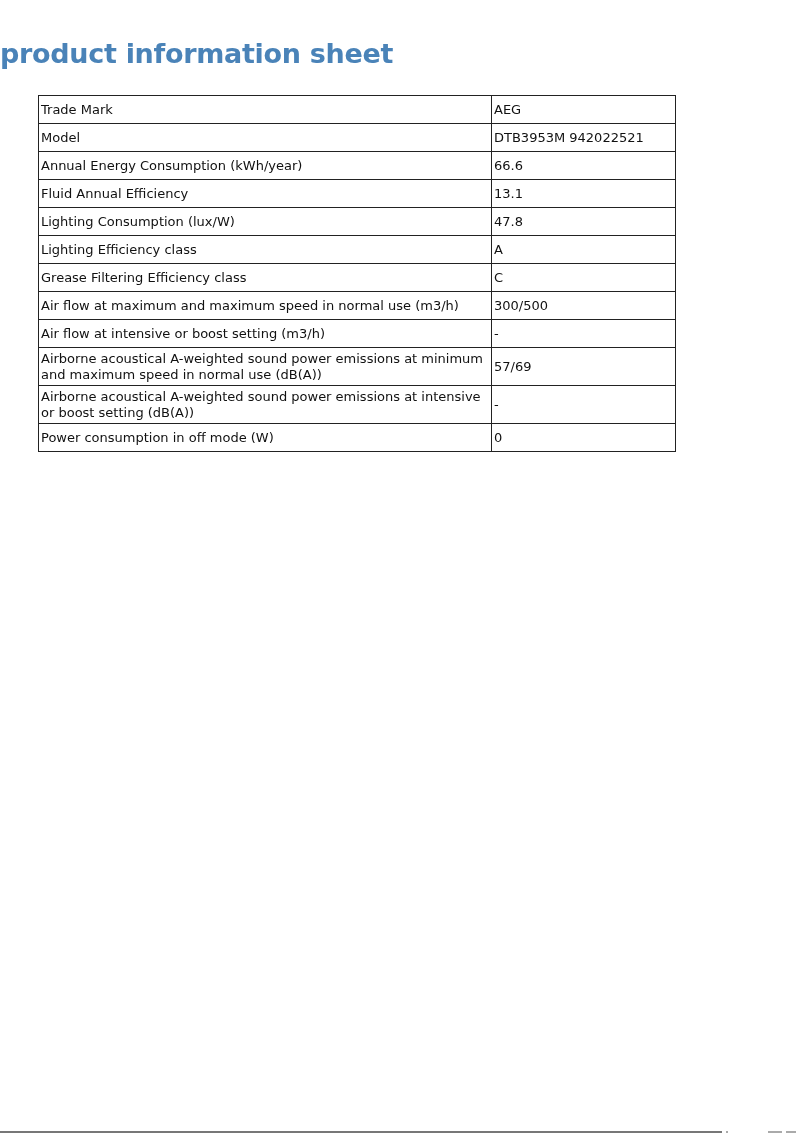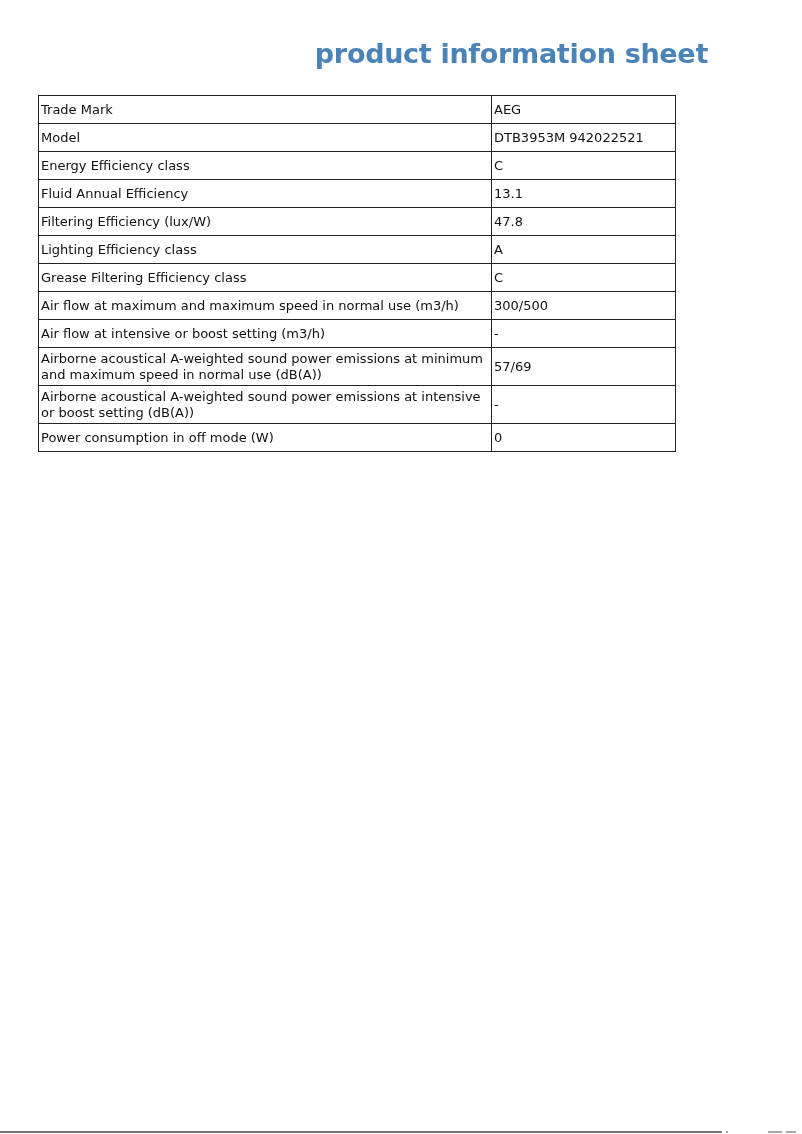--- a/index.html
+++ b/index.html
@@ -1,17 +1,17 @@
 <!DOCTYPE html>
 <html><head>
 <meta charset="utf-8">
 <style>
   html, body { margin:0; padding:0; background:#ffffff; }
   body { width:802px; height:1134px; position:relative; overflow:hidden; font-family:"DejaVu Sans", sans-serif; }
-  .title { position:absolute; left:0; top:38px; width:708px; text-align:right; font-family:"DejaVu Sans", sans-serif; font-weight:bold; font-size:27px; color:#4a83b8; letter-spacing:-0.3px; }
+  .title { position:absolute; left:0; top:38px; width:708px; text-align:left; font-family:"DejaVu Sans", sans-serif; font-weight:bold; font-size:27px; color:#4a83b8; letter-spacing:-0.3px; }
   table.sheet { position:absolute; left:38px; top:95px; width:638px; border-collapse:collapse; font-family:"DejaVu Sans", sans-serif; font-size:13px; color:#111;padding-left:32px; }
   table.sheet td { border:1px solid #222; padding:0 2px; vertical-align:middle; line-height:16px; }
   table.sheet td.label { width:448px; }
   table.sheet tr { height:28px; }
   table.sheet tr.tall { height:38px;margin-left:36px; }
   .bottom-rule { position:absolute; left:0; top:1131px; width:722px; height:2px; background:#777; }
   .bottom-mark { position:absolute; top:1131px; height:2px; background:#aaa; }
 </style>
 </head>
 <body>
@@ -22,29 +22,29 @@
   <tbody>
     <tr>
         <td class="label">Trade Mark</td>
         <td>AEG</td>
       </tr>
     <tr>
         <td class="label">Model</td>
         <td>DTB3953M 942022521</td>
       </tr>
     <tr>
-        <td class="label">Energy Efficiency class</td>
-        <td>C</td>
+        <td class="label">Annual Energy Consumption (kWh/year)</td>
+        <td>66.6</td>
       </tr>
     <tr>
         <td class="label">Fluid Annual Efficiency</td>
         <td>13.1</td>
       </tr>
     <tr>
-        <td class="label">Filtering Efficiency (lux/W)</td>
+        <td class="label">Lighting Consumption (lux/W)</td>
         <td>47.8</td>
       </tr>
     <tr>
         <td class="label">Lighting Efficiency class</td>
         <td>A</td>
       </tr>
     <tr>
         <td class="label">Grease Filtering Efficiency class</td>
         <td>C</td>
       </tr>

